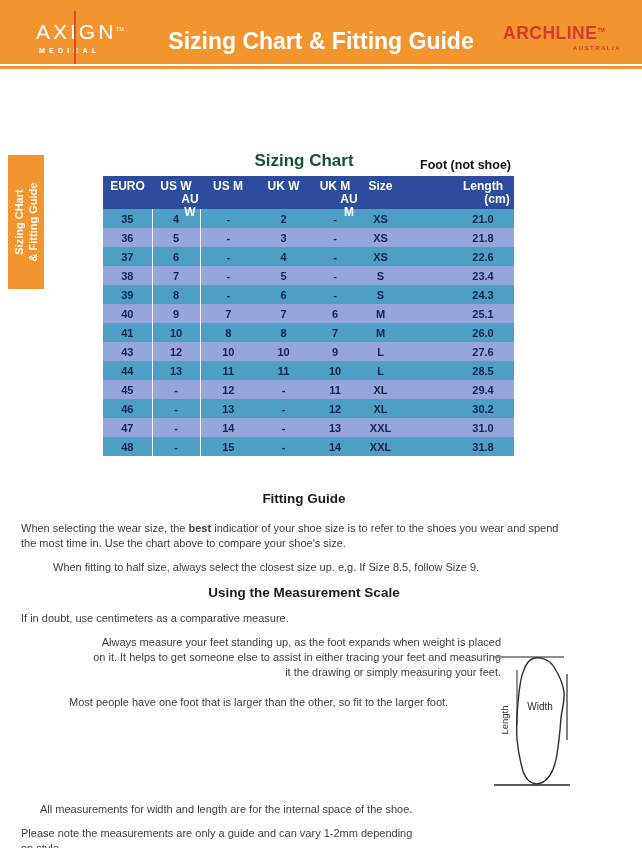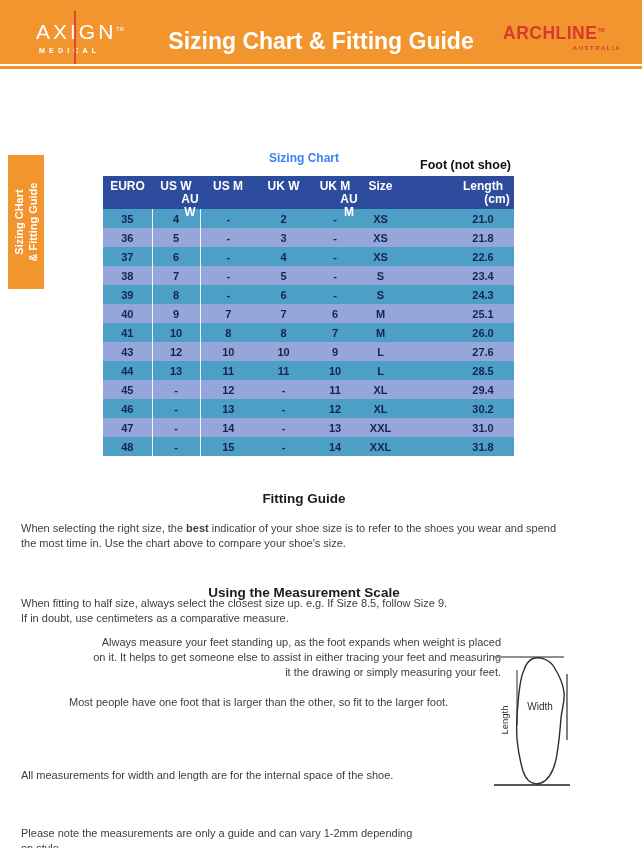--- a/index.html
+++ b/index.html
@@ -21,21 +21,21 @@
   .brand-right { position:absolute; left:503px; top:23px; width:122px; color:var(--red,#D8392E); }
   .brand-right-name { font-size:17.5px; font-weight:700; letter-spacing:0.5px; }
   .brand-right-sub { font-size:6px; font-weight:700; letter-spacing:1.5px; text-align:right; padding-right:4px; margin-top:1px; }
   
   .side-tab { position:absolute; left:8px; top:155px; width:36px; height:134px; background:var(--orange,#F3952F);
     display:flex; align-items:center; justify-content:center; }
   .side-tab-label { transform:rotate(-90deg); white-space:pre; text-align:center;
     font-size:11px; font-weight:700; color:#ffffff; line-height:14px; }
   
   .chart-title { position:absolute; left:204px; top:151px; width:200px; text-align:center;
-    font-size:12px; font-weight:700; color:#3b82f6; }
+    font-size:17px; font-weight:700; color:#14532d; }
   .foot-note { position:absolute; left:386px; top:158px; width:128px; text-align:right; padding-right:3px;
     font-size:12.5px; font-weight:700; color:#101010; }
   .sizing-table { position:absolute; left:103px; top:176px; width:411px;
     border-collapse:collapse; table-layout:fixed; }
   .sizing-table thead tr { background:var(--hdrblue,#2E4C9D); }
   .sizing-table th { color:#ffffff; font-size:12px; font-weight:700; text-align:center;
     padding:4px 0 3px; line-height:13px; vertical-align:top; }
   .sizing-table th .h2 { height:13px;margin-left:28px; }
   .sizing-table td { height:19px; text-align:center; font-size:11px; font-weight:700;
     color:var(--navy,#17244E); padding:0; }
@@ -44,26 +44,26 @@
   .col4{width:48px} .col5{width:93px; padding-right:50px !important;} .col6{width:62px}
   .sizing-table tbody tr:nth-child(odd)  { background:var(--teal,#4E9FC5); }
   .sizing-table tbody tr:nth-child(even) { background:var(--peri,#95A7DA); }
   
   .sec-heading { position:absolute; left:104px; width:400px; text-align:center;
     font-size:13.5px; font-weight:700; color:#1b1b1b; }
   .body-text { position:absolute; left:21px; font-size:11px; line-height:15px;
     color:#3d3d3d; white-space:pre-line; }
   .fg-heading { top:491px; }
   .fg-p1 { top:521px; width:560px; }
-  .fg-p2 { top:596px; width:560px; }
+  .fg-p2 { top:560px; width:560px;margin-left:32px; }
   .ms-heading { top:585px; }
   .ms-p1 { top:611px; width:520px; }
   .ms-p2 { top:635px; width:480px;text-align:right; }
   .ms-p3 { top:695px; width:480px;margin-left:48px; }
-  .ms-p4 { top:768px; width:520px; }
+  .ms-p4 { top:802px; width:520px;margin-left:19px; }
   .ms-p5 { top:826px; width:540px; }
   
   .foot-svg { position:absolute; left:485px; top:648px; width:95px; height:145px; }
 </style>
 </head>
 <body>
 
 <div class="page">
 
   <div class="header-bar">
@@ -238,21 +238,21 @@
           <td class="col2">15</td>
           <td class="col3">-</td>
           <td class="col4">14</td>
           <td class="col5">XXL</td>
           <td class="col6">31.8</td>
         </tr>
       </tbody>
   </table>
 
   <div class="sec-heading fg-heading">Fitting Guide</div>
-  <p class="body-text fg-p1"><span>When selecting the right size, the </span><b>best</b><span> indicatior of your shoe size is to refer to the shoes you wear and spend
+  <p class="body-text fg-p1"><span>When selecting the wear size, the </span><b>best</b><span> indicatior of your shoe size is to refer to the shoes you wear and spend
 the most time in. Use the chart above to compare your shoe's size.</span></p>
   <p class="body-text fg-p2">When fitting to half size, always select the closest size up. e.g. If Size 8.5, follow Size 9.</p>
 
   <div class="sec-heading ms-heading">Using the Measurement Scale</div>
   <p class="body-text ms-p1">If in doubt, use centimeters as a comparative measure.</p>
   <p class="body-text ms-p2">Always measure your feet standing up, as the foot expands when weight is placed
 on it. It helps to get someone else to assist in either tracing your feet and measuring
 it the drawing or simply measuring your feet.</p>
   <p class="body-text ms-p3">Most people have one foot that is larger than the other, so fit to the larger foot.</p>
   <p class="body-text ms-p4">All measurements for width and length are for the internal space of the shoe.</p>

